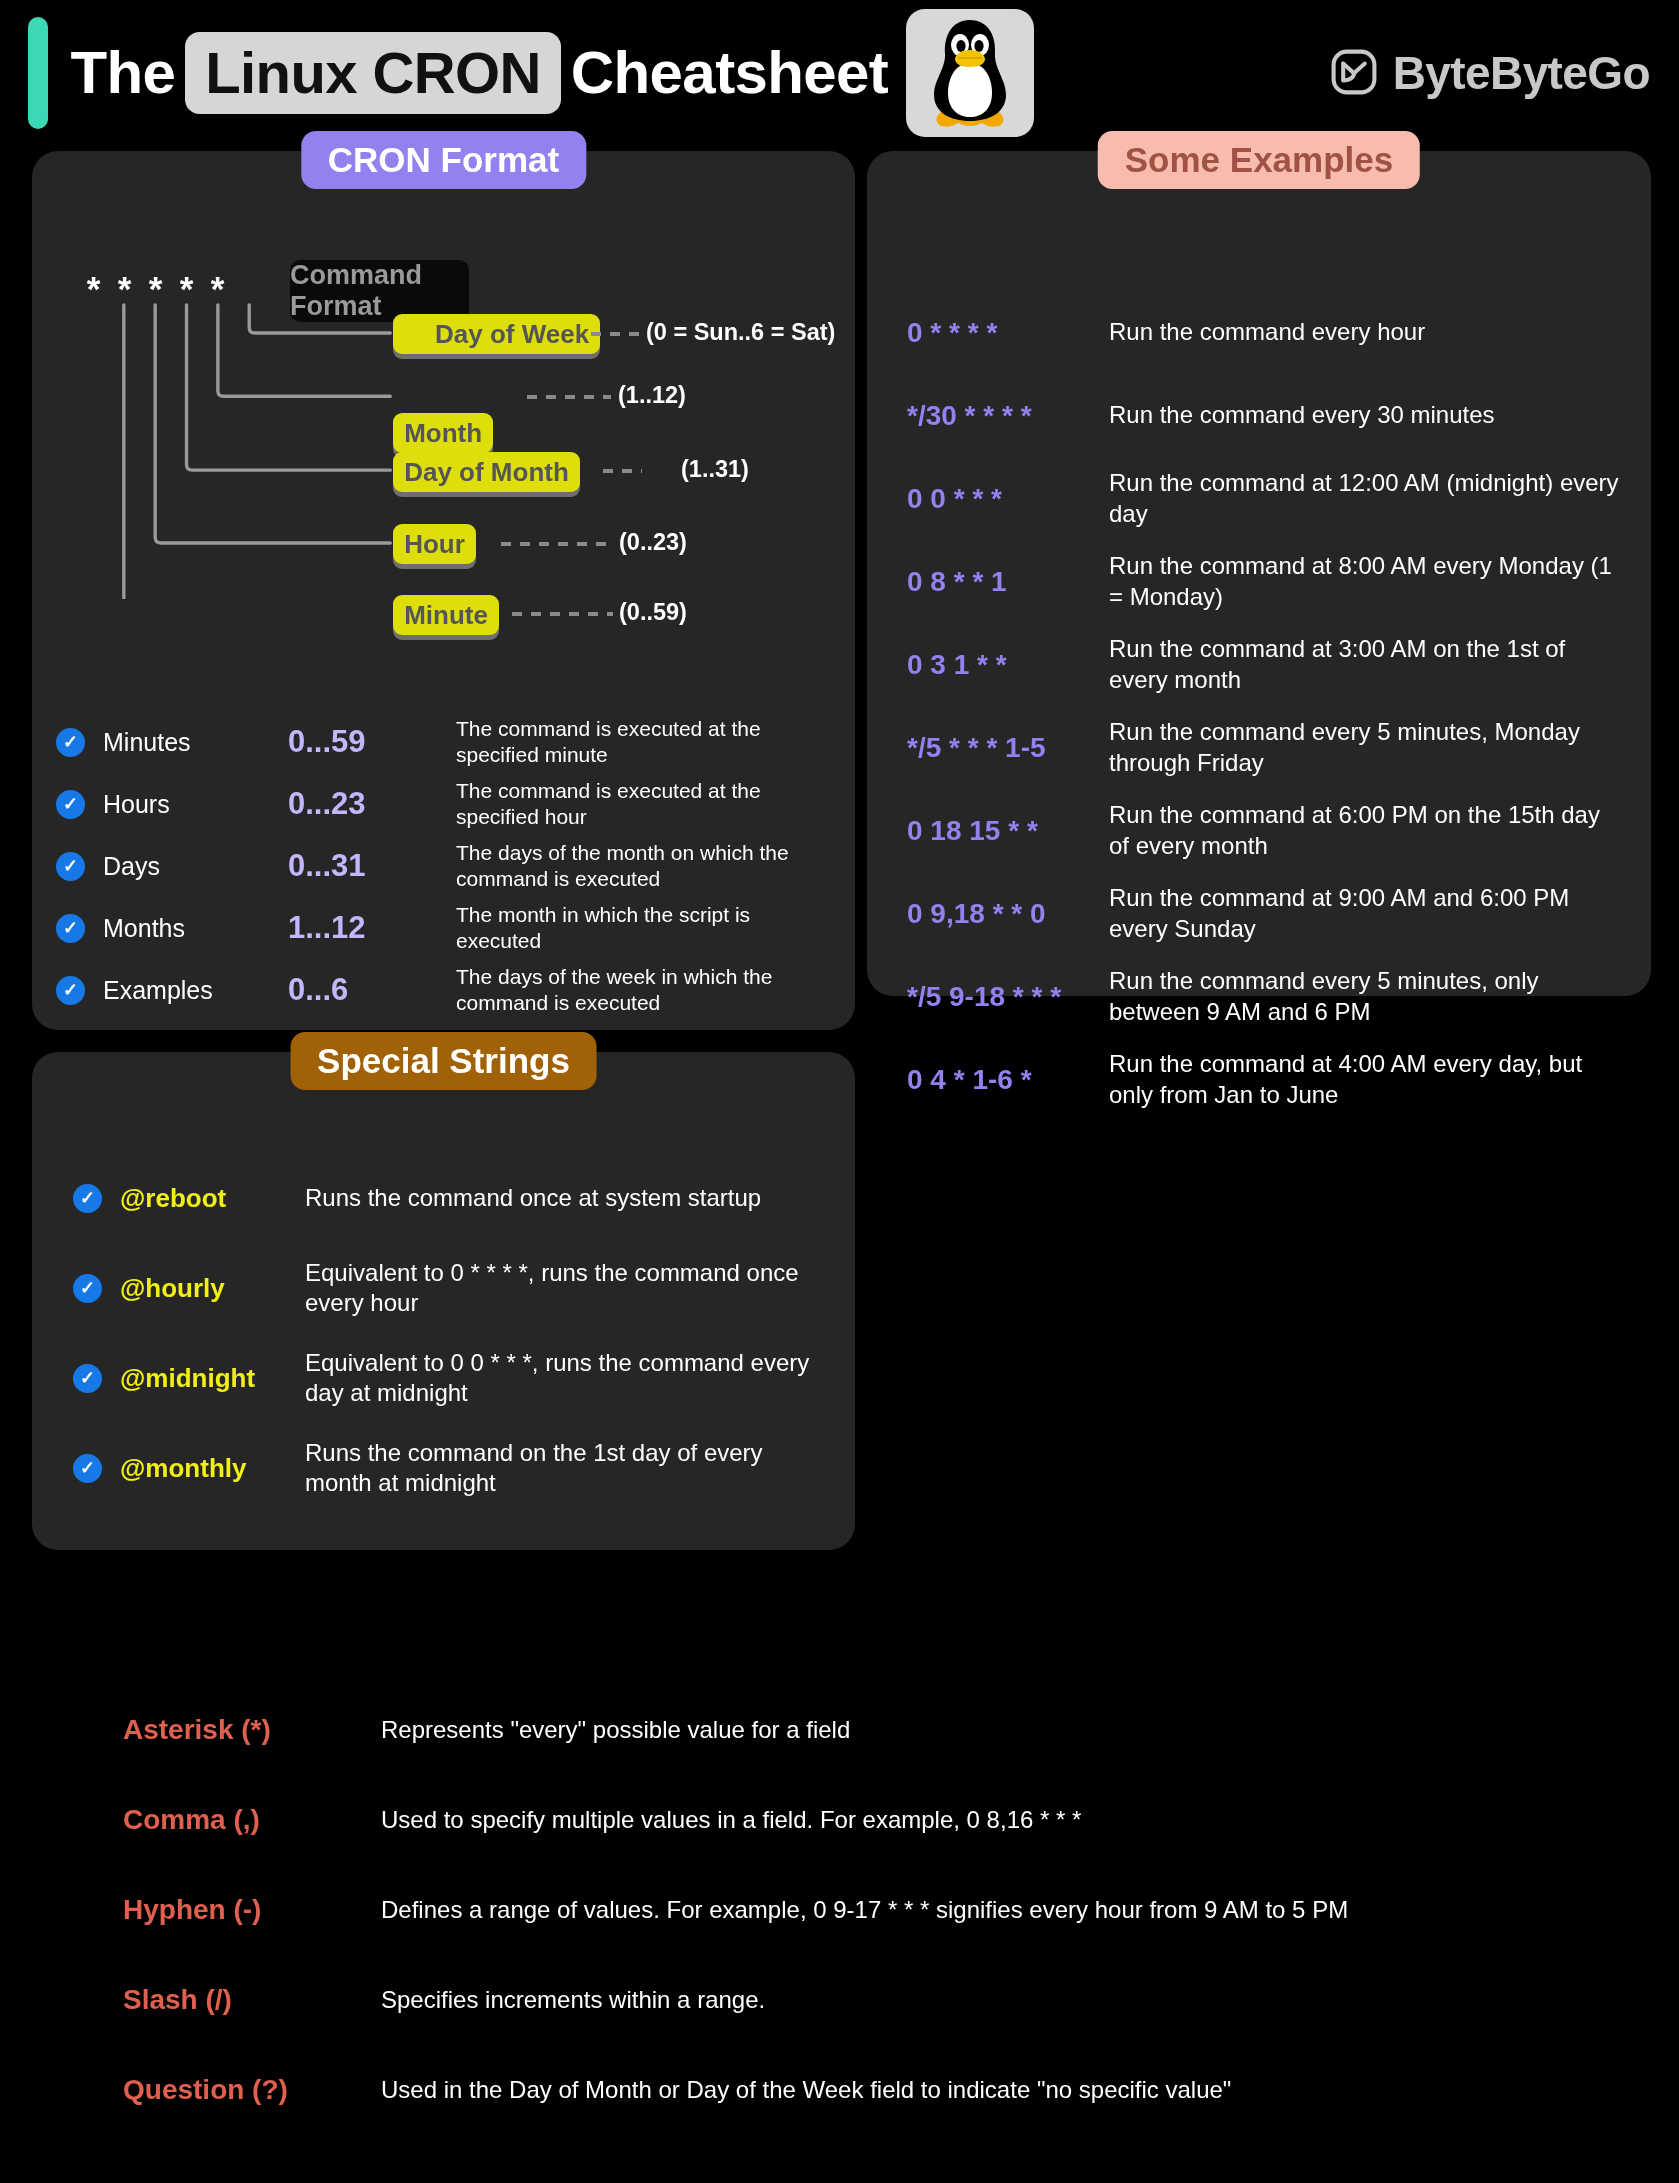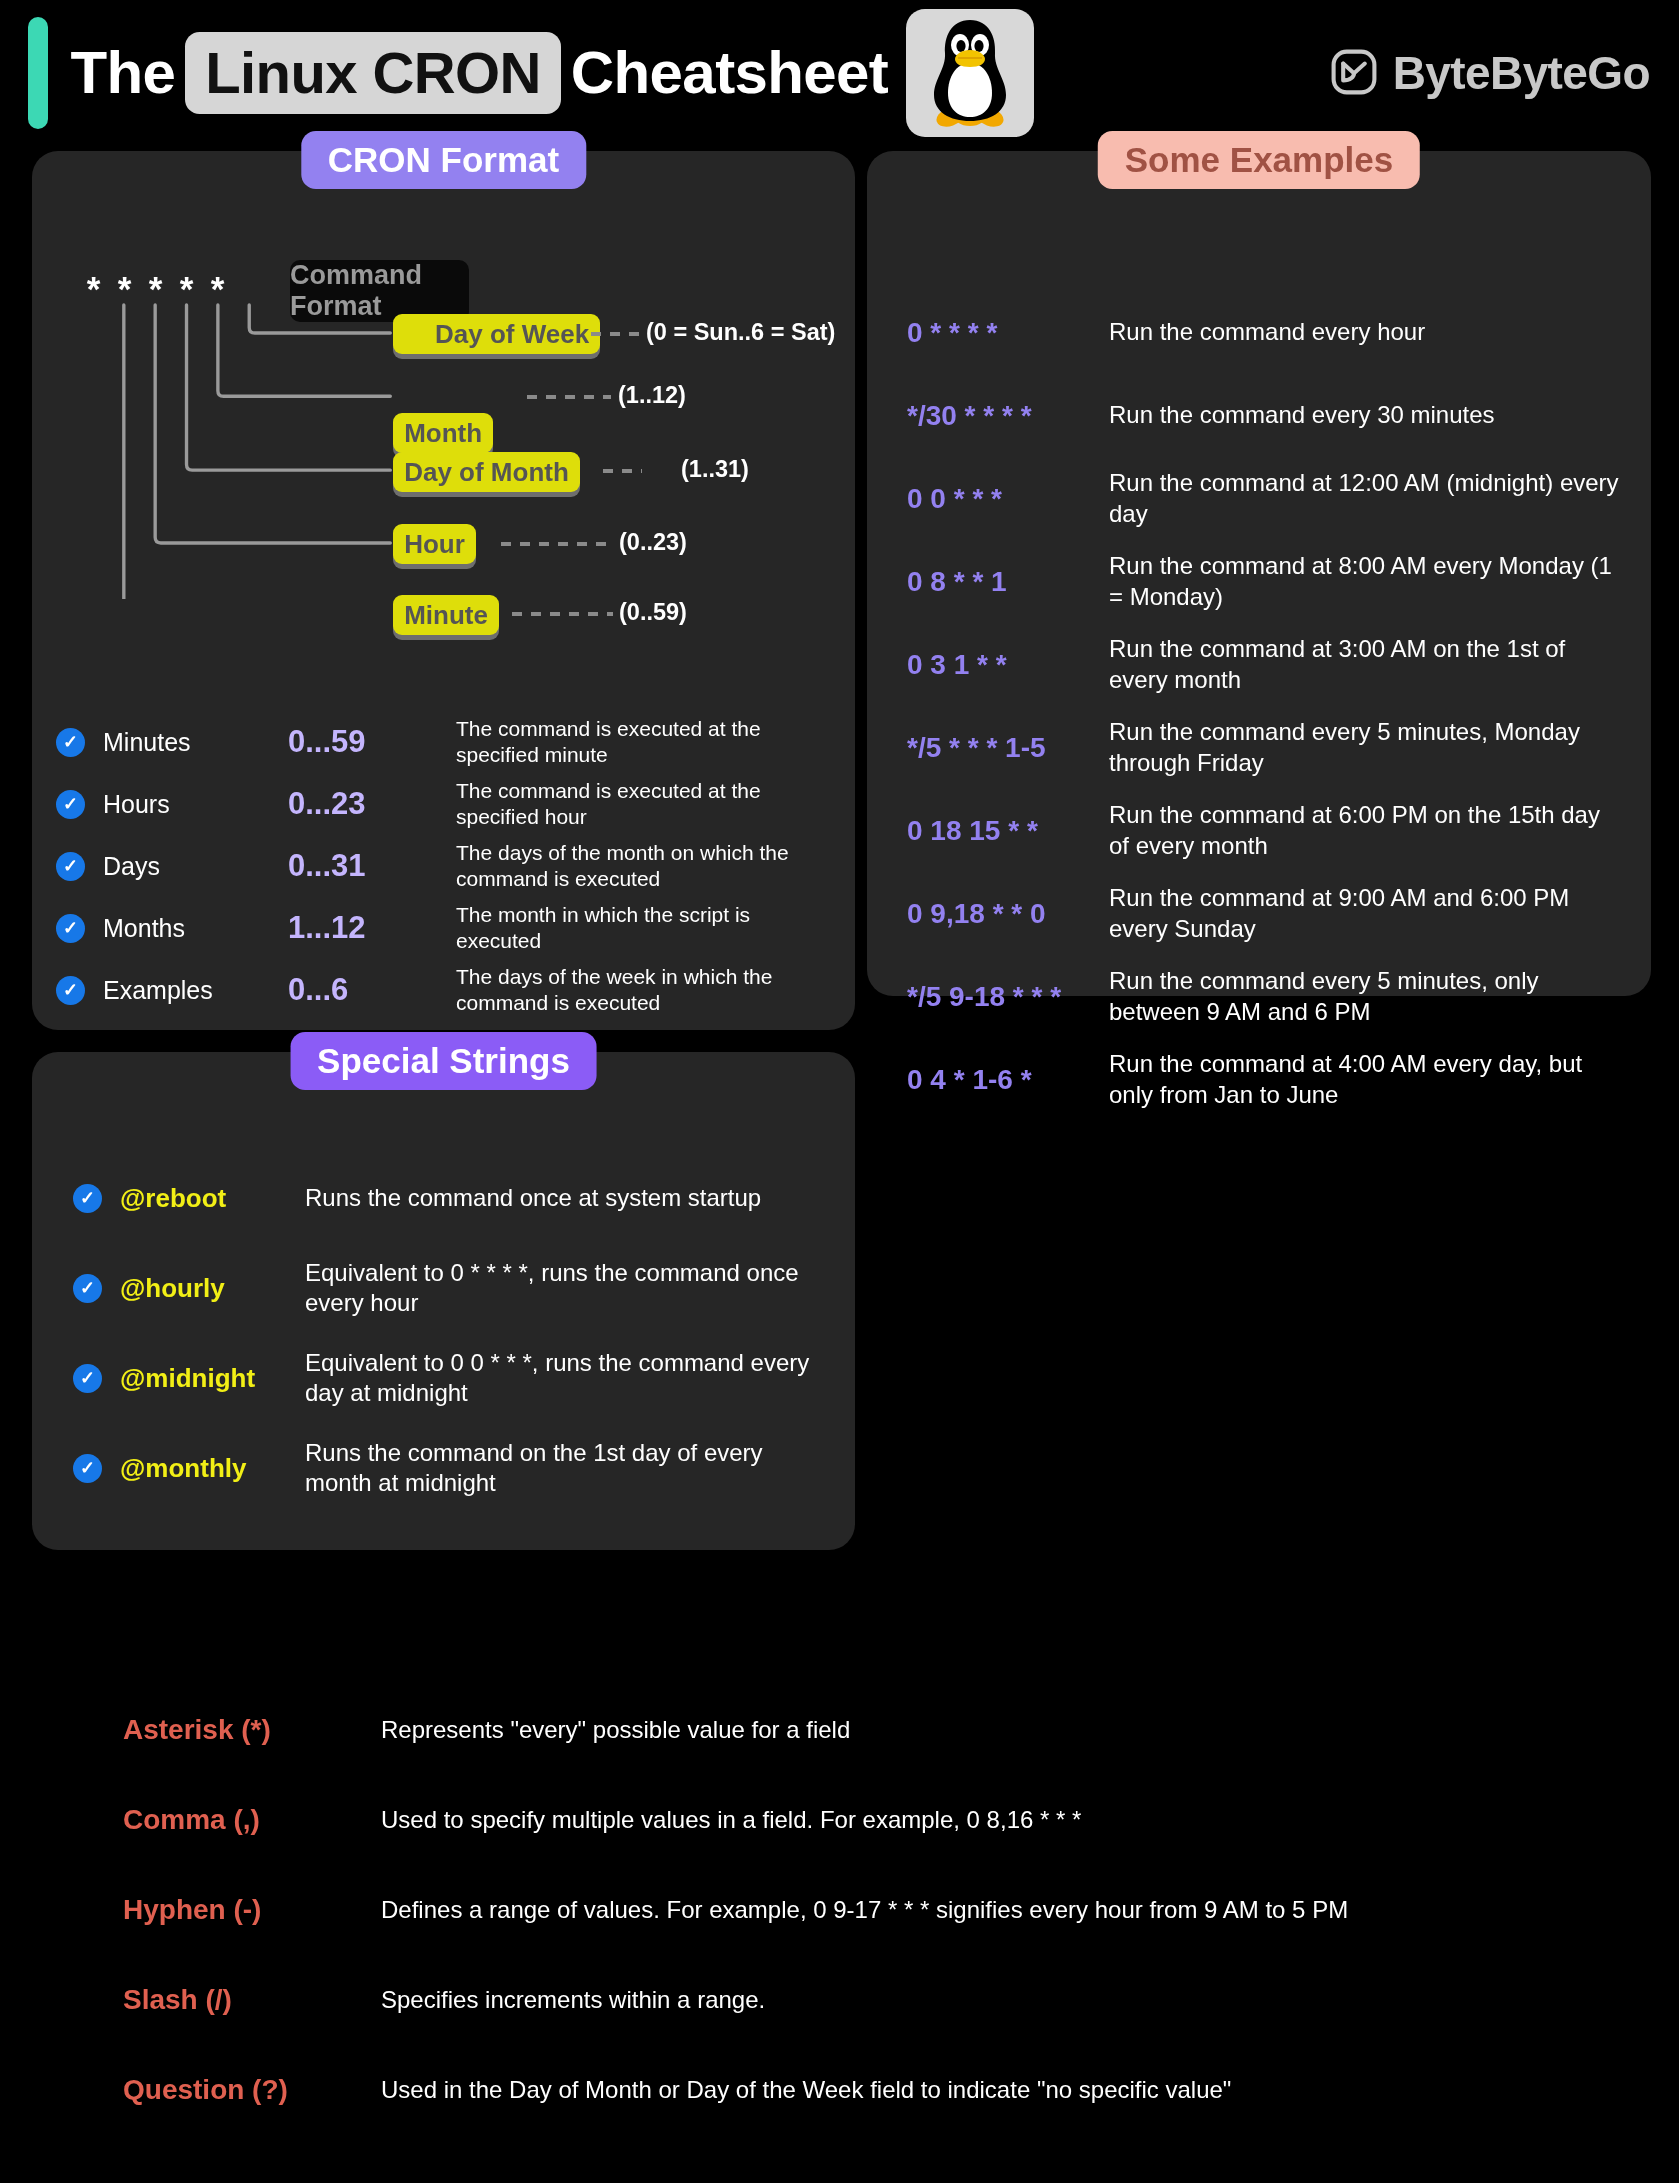--- a/index.html
+++ b/index.html
@@ -28,21 +28,21 @@
   .brand-name { font-size:46px; font-weight:bold; color:#C8C8C8; letter-spacing:-0.6px; }
 
   
   .panel { position:absolute; background:#262626; border-radius:26px; }
   .panel-pill {
     position:absolute; top:0px; left:50%; transform:translateX(-50%);
     border-radius:14.6px; font-size:35px; font-weight:bold; padding:9px 27px; white-space:nowrap;
   }
   .pill-cron     { background:#9381F0; color:#FFFFFF; }
   .pill-examples { background:#F8BCAF; color:#A05244; }
-  .pill-strings  { background:#8b5cf6; color:#FFFFFF; }
+  .pill-strings  { background:#a16207; color:#FFFFFF; }
   .pill-chars    { background:#EE6E9B; color:#FFFFFF; }
 
   #panel-cron     { left:32px;   top:151px;  width:823px; height:879px; }
   #panel-examples { left:867px; top:151px;  width:784px; height:845px; }
   #panel-strings  { left:32px;   top:1052px; width:823px; height:498px;  }
   #panel-chars    { left:32px;   top:1573px; width:1618px; height:582px; }
 
   
   .diagram { position:absolute; left:0; top:0; width:823px; height:448px; }
   .stars { position:absolute; left:46px; top:120px; display:flex; gap:0; }

